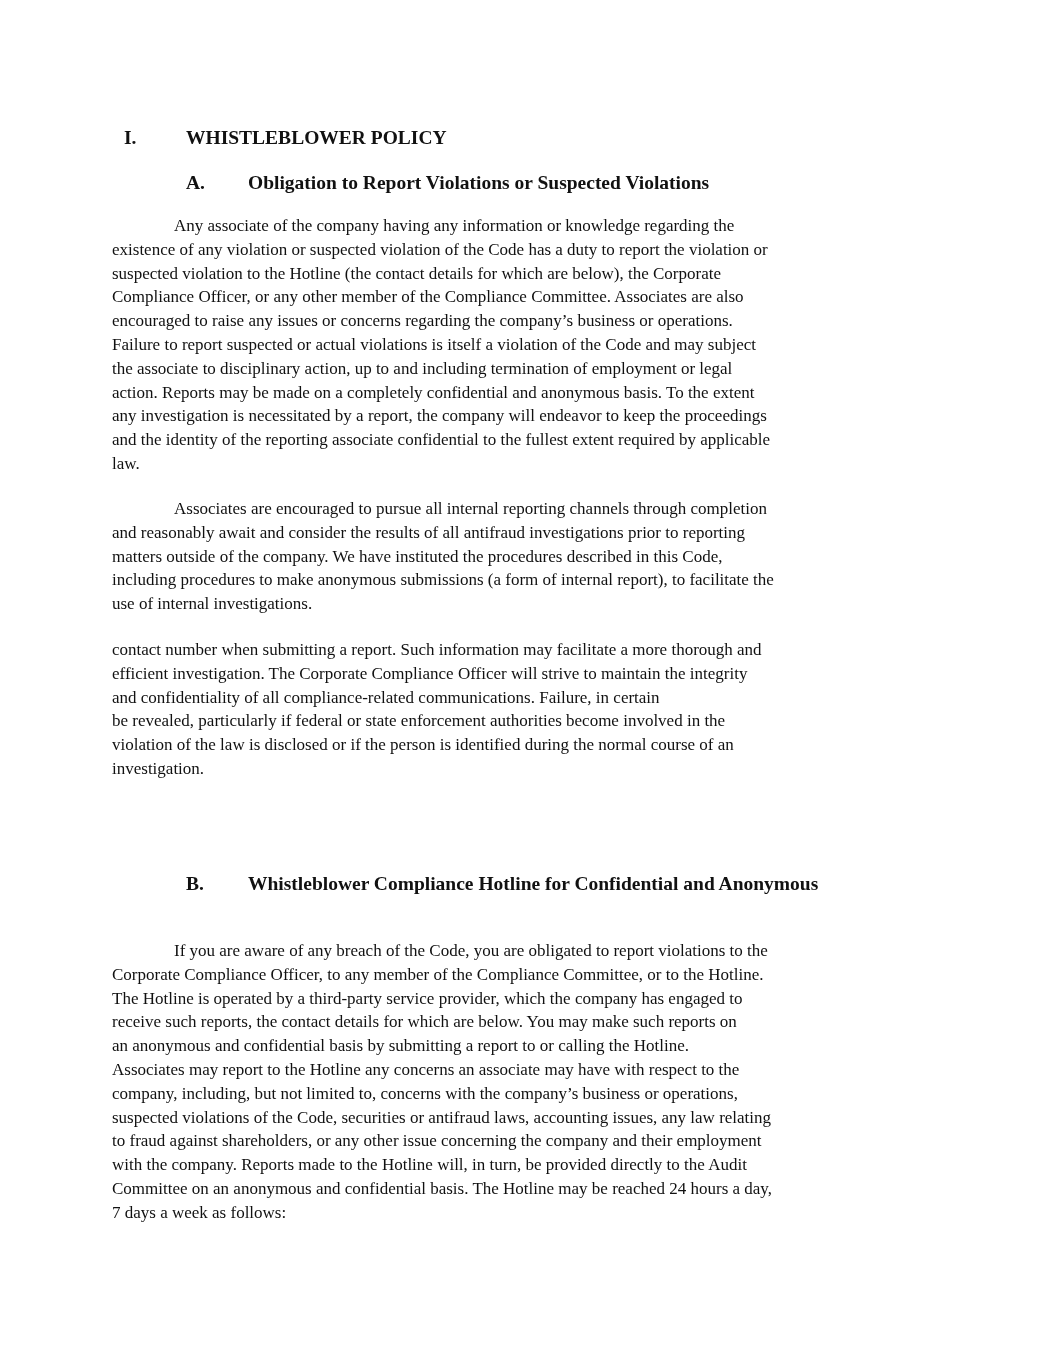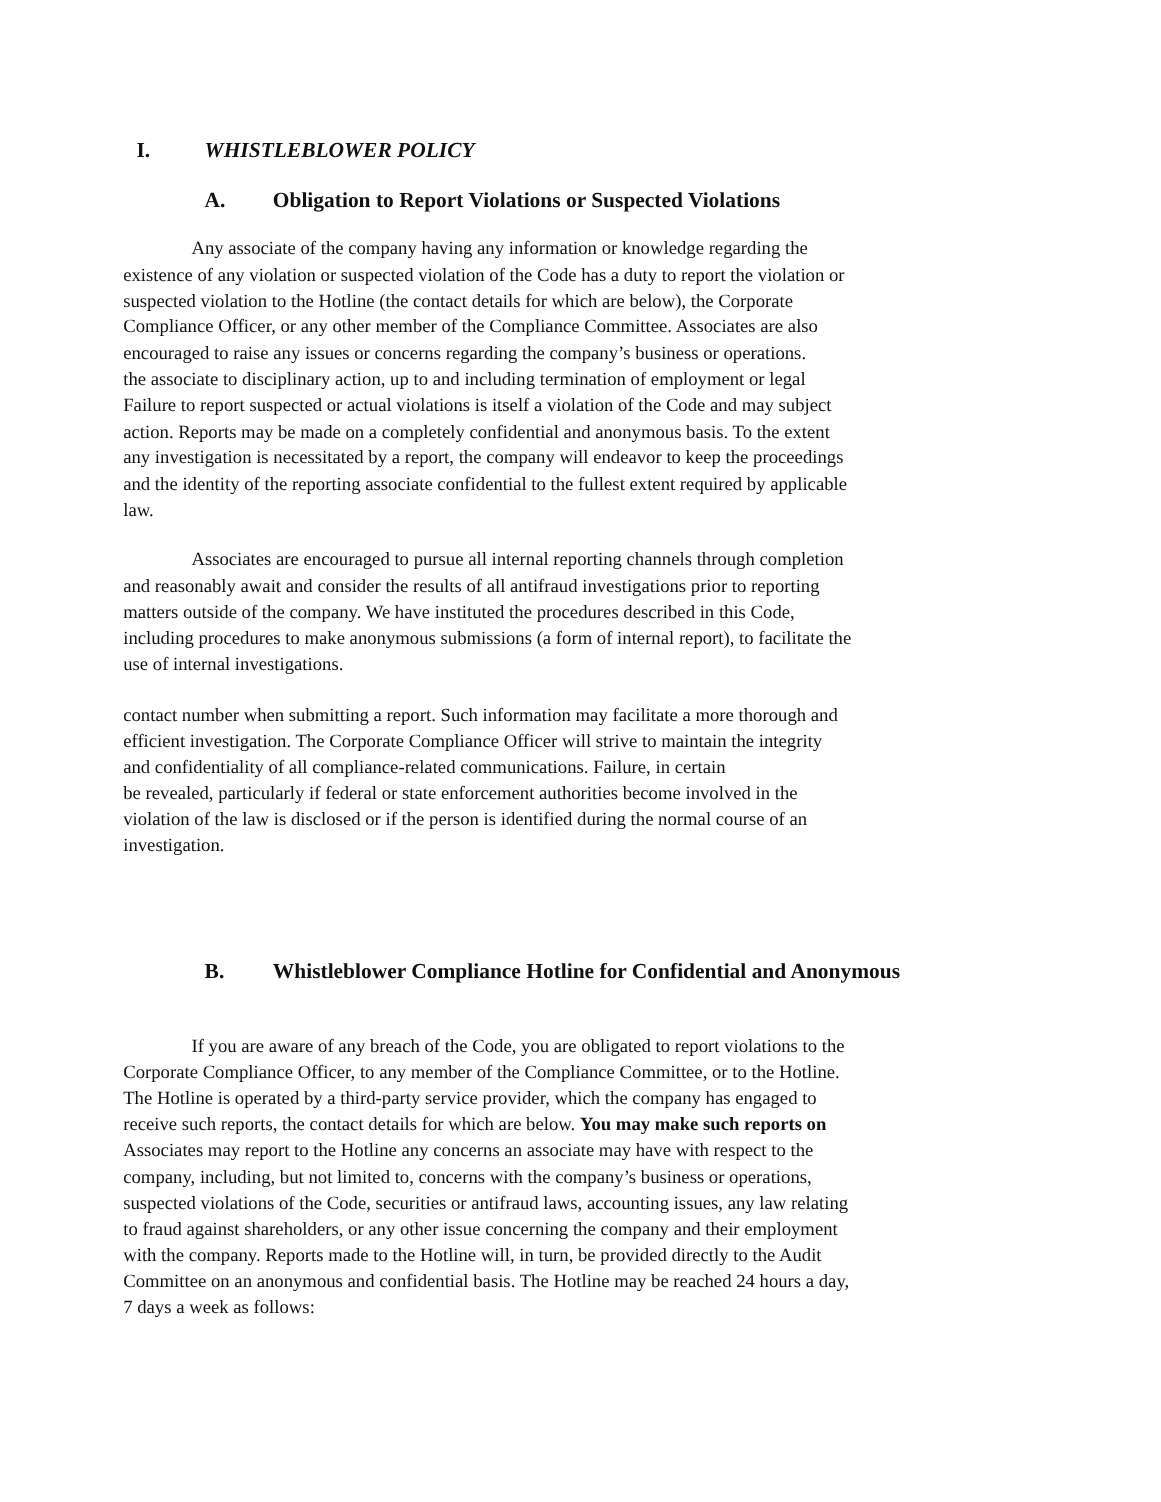--- a/index.html
+++ b/index.html
@@ -33,21 +33,21 @@
     .heading .num {
       position: absolute;
       left: 0;
       top: 0;
     }
     .heading .txt {
       position: absolute;
       top: 0;
     }
     .h1 { left: 124px; top: 126px; }
-    .h1 .txt { left: 62px; font-style: italic; }
+    .h1 .txt { left: 62px; }
     .h2a { left: 186px; top: 171px; }
     .h2a .txt { left: 62px; }
     .h2b { left: 186px; top: 872px; }
     .h2b .txt { left: 62px; line-height: 24px; }
 
     .para {
       position: absolute;
       left: 112px;
       width: 820px;
       font-size: 17px;
@@ -57,21 +57,21 @@
       display: block;
       white-space: nowrap;
     }
     .para .line.first {
       padding-left: 62px;
     }
     .p1 { top: 214px; }
     .p2 { top: 497px; }
     .p3 { top: 638px; }
     .p4 { top: 939px; }
-    b.strong { font-weight: bold; }
+    b.strong { font-weight: normal; }
   </style>
 </head>
 <body>
 
 <div class="page">
 
   <div class="heading h1">
     <span class="num">I.</span>
     <span class="txt">WHISTLEBLOWER POLICY</span>
   </div>
@@ -80,22 +80,22 @@
     <span class="num">A.</span>
     <span class="txt">Obligation to Report Violations or Suspected Violations</span>
   </div>
 
   <div class="para p1">
     <span class="line first">Any associate of the company having any information or knowledge regarding the</span>
     <span class="line">existence of any violation or suspected violation of the Code has a duty to report the violation or</span>
     <span class="line">suspected violation to the Hotline (the contact details for which are below), the Corporate</span>
     <span class="line">Compliance Officer, or any other member of the Compliance Committee. Associates are also</span>
     <span class="line">encouraged to raise any issues or concerns regarding the company’s business or operations.</span>
+    <span class="line">Failure to report suspected or actual violations is itself a violation of the Code and may subject</span>
     <span class="line">the associate to disciplinary action, up to and including termination of employment or legal</span>
-    <span class="line">Failure to report suspected or actual violations is itself a violation of the Code and may subject</span>
     <span class="line">action. Reports may be made on a completely confidential and anonymous basis. To the extent</span>
     <span class="line">any investigation is necessitated by a report, the company will endeavor to keep the proceedings</span>
     <span class="line">and the identity of the reporting associate confidential to the fullest extent required by applicable</span>
     <span class="line">law.</span>
   </div>
 
   <div class="para p2">
     <span class="line first">Associates are encouraged to pursue all internal reporting channels through completion</span>
     <span class="line">and reasonably await and consider the results of all antifraud investigations prior to reporting</span>
     <span class="line">matters outside of the company. We have instituted the procedures described in this Code,</span>
@@ -117,20 +117,21 @@
     <span class="txt">
       <span style="display:block">Whistleblower Compliance Hotline for Confidential and Anonymous</span>
     </span>
   </div>
 
   <div class="para p4">
     <span class="line first">If you are aware of any breach of the Code, you are obligated to report violations to the</span>
     <span class="line">Corporate Compliance Officer, to any member of the Compliance Committee, or to the Hotline.</span>
     <span class="line">The Hotline is operated by a third-party service provider, which the company has engaged to</span>
     <span class="line"><span>receive such reports, the contact details for which are below. </span><b class="strong">You may make such reports on</b></span>
+    <span class="line"><b class="strong">an anonymous and confidential basis by submitting a report to or calling the Hotline.</b></span>
     <span class="line">Associates may report to the Hotline any concerns an associate may have with respect to the</span>
     <span class="line">company, including, but not limited to, concerns with the company’s business or operations,</span>
     <span class="line">suspected violations of the Code, securities or antifraud laws, accounting issues, any law relating</span>
     <span class="line">to fraud against shareholders, or any other issue concerning the company and their employment</span>
     <span class="line">with the company. Reports made to the Hotline will, in turn, be provided directly to the Audit</span>
     <span class="line">Committee on an anonymous and confidential basis. The Hotline may be reached 24 hours a day,</span>
     <span class="line">7 days a week as follows:</span>
   </div>
 
 </div>

